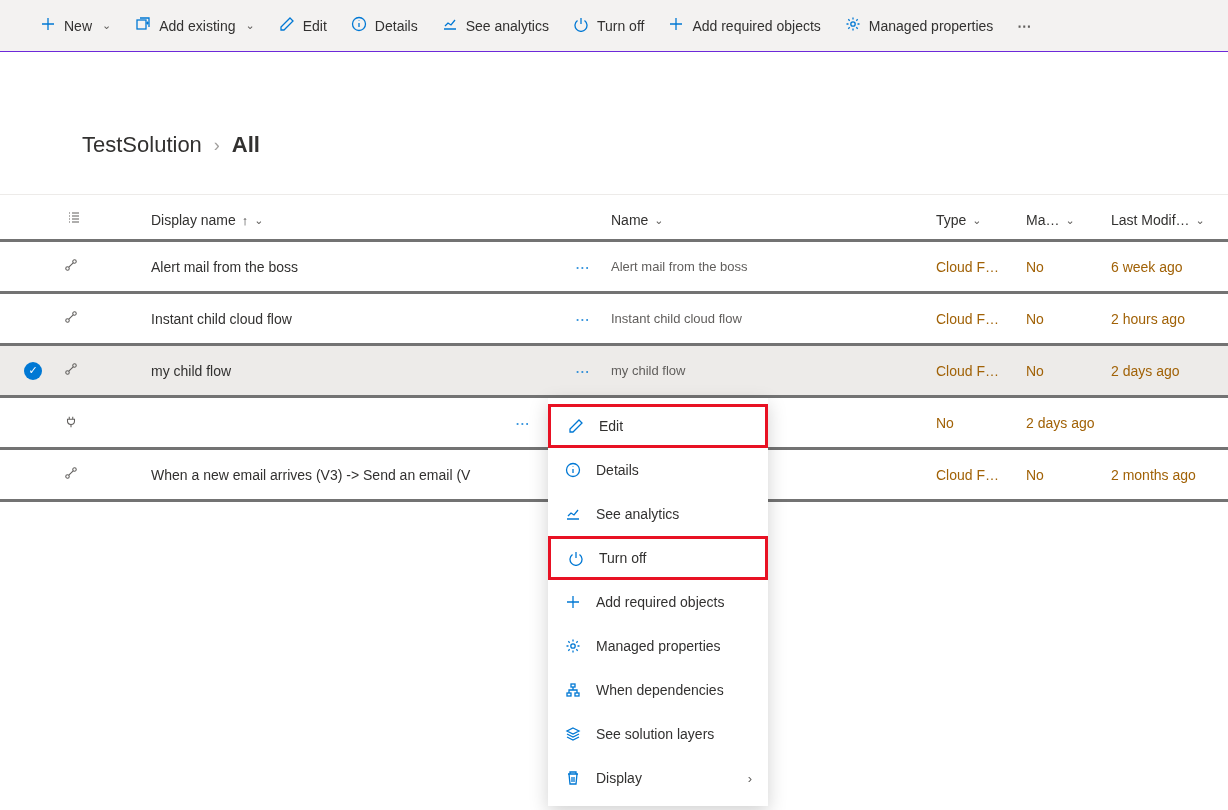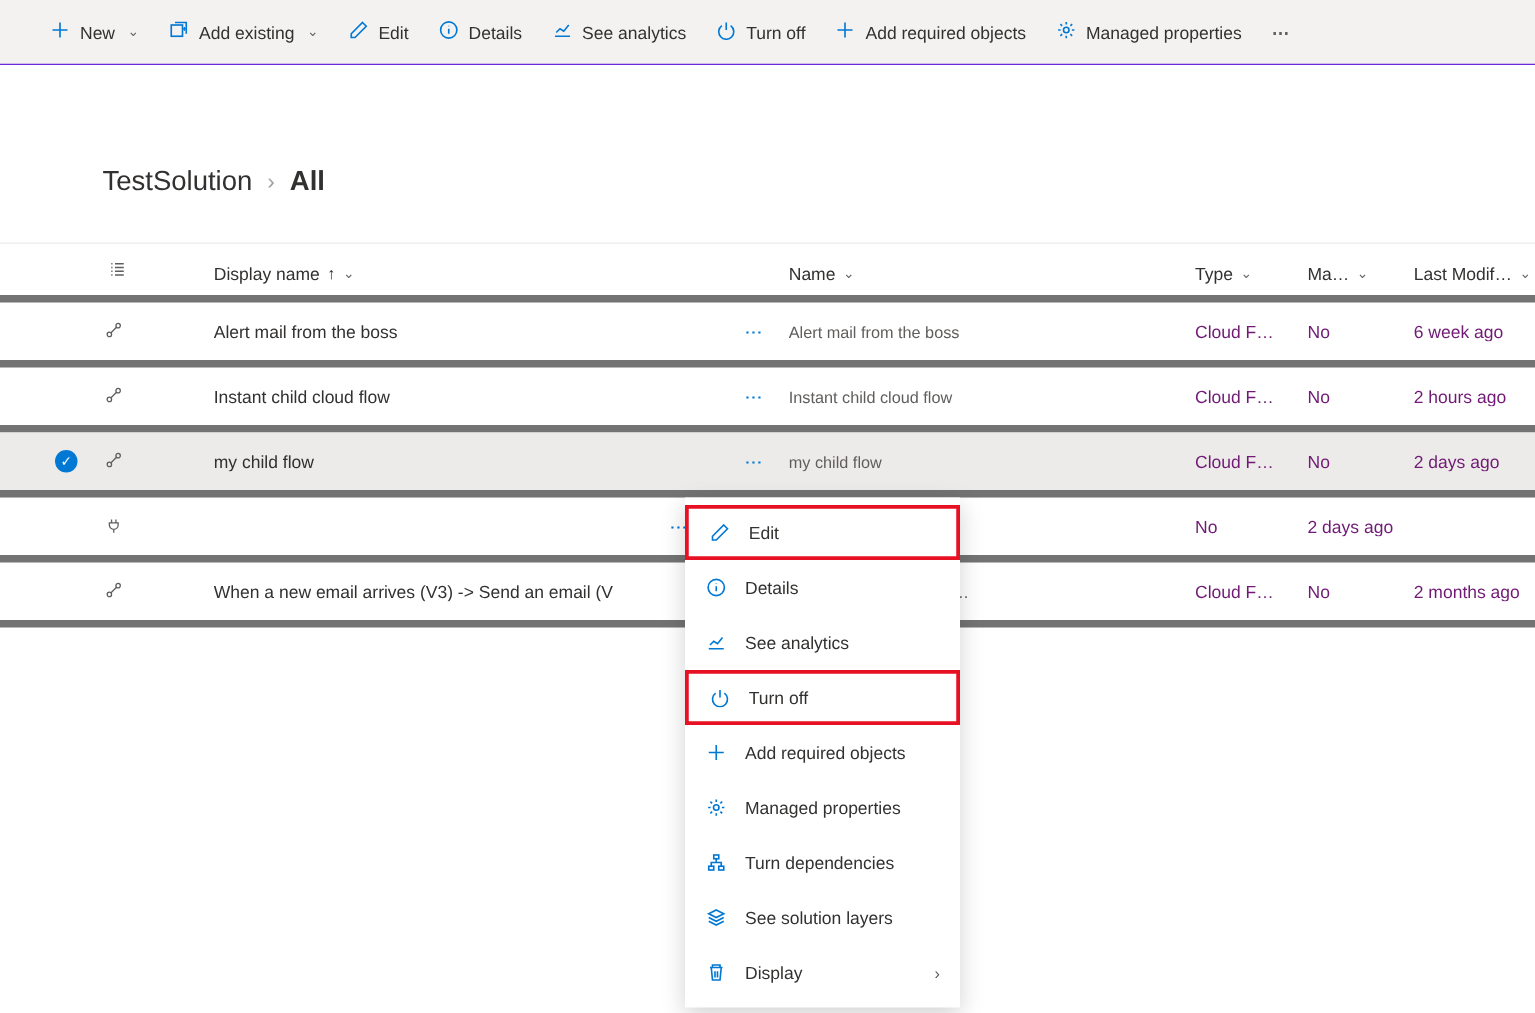--- a/index.html
+++ b/index.html
@@ -47,31 +47,30 @@
 .breadcrumb .bc-link { font-weight: 400; }
 .breadcrumb .bc-sep { color: #a19f9d; font-size: 18px; }
 .breadcrumb .bc-current { font-weight: 600; }
 
 
 .table { margin-top: 36px; width: 100%; }
 .thead, .trow {
   display: grid;
   grid-template-columns: 60px 46px 45px 400px 60px 325px 90px 85px 118px;
   align-items: center;
-  border-bottom: 6px solid #737373;
-  padding-left: 20px;
+  border-bottom: 3px solid #737373;
 }
 .thead { height: 48px; font-weight: 400; font-size: 14px; padding-top: 6px; border-top: 1px solid #edebe9;}
 .thead .th { display: flex; align-items: center; gap: 6px; color: #323130; }
 .thead .th.first-disp { font-weight: 400; }
 .trow { height: 52px; font-size: 14px; }
 .trow.selected { background: #edebe9; }
 .cell { white-space: nowrap; overflow: hidden; text-overflow: ellipsis; }
 .cell.name-col { color: #605e5c; font-size: 13px; }
-.cell.type-col, .cell.man-col, .cell.mod-col { color: #701a75; font-size: 14px; }
+.cell.type-col, .cell.man-col, .cell.mod-col { color: #a16207; font-size: 14px; }
 .sel-circle {
   width: 18px; height: 18px; border-radius: 50%;
   background: #0078d4; display: flex; align-items: center; justify-content: center;
   margin-left: 24px;
 }
 .sel-circle::after { content: "✓"; color: #fff; font-size: 11px; }
 .sort-arrow { font-size: 13px; }
 .th-chev { font-size: 11px; color: #605e5c; }
 .row-icon { color: #605e5c; font-size: 14px; padding-left: 4px;}
 .more-dots { color: #0078d4; writing-mode: vertical-rl; font-size: 14px; letter-spacing: -2px; cursor:pointer; padding-right: 20px;}
@@ -345,21 +344,21 @@
   </div>
   <div class="ctx-item">
     <span class="ico">
         <svg viewBox="0 0 16 16">
           <rect x="6" y="2" width="4" height="3"></rect>
           <rect x="2" y="11" width="4" height="3"></rect>
           <rect x="10" y="11" width="4" height="3"></rect>
           <path d="M8 5v3M8 8H4v3M8 8h4v3"></path>
         </svg>
       </span>
-    <span>Turn dependencies</span>
+    <span>When dependencies</span>
   </div>
   <div class="ctx-item">
     <span class="ico">
         <svg viewBox="0 0 16 16">
           <path d="M8 2l6 3-6 3-6-3zM2 8l6 3 6-3M2 11l6 3 6-3"></path>
         </svg>
       </span>
     <span>See solution layers</span>
   </div>
   <div class="ctx-item">

